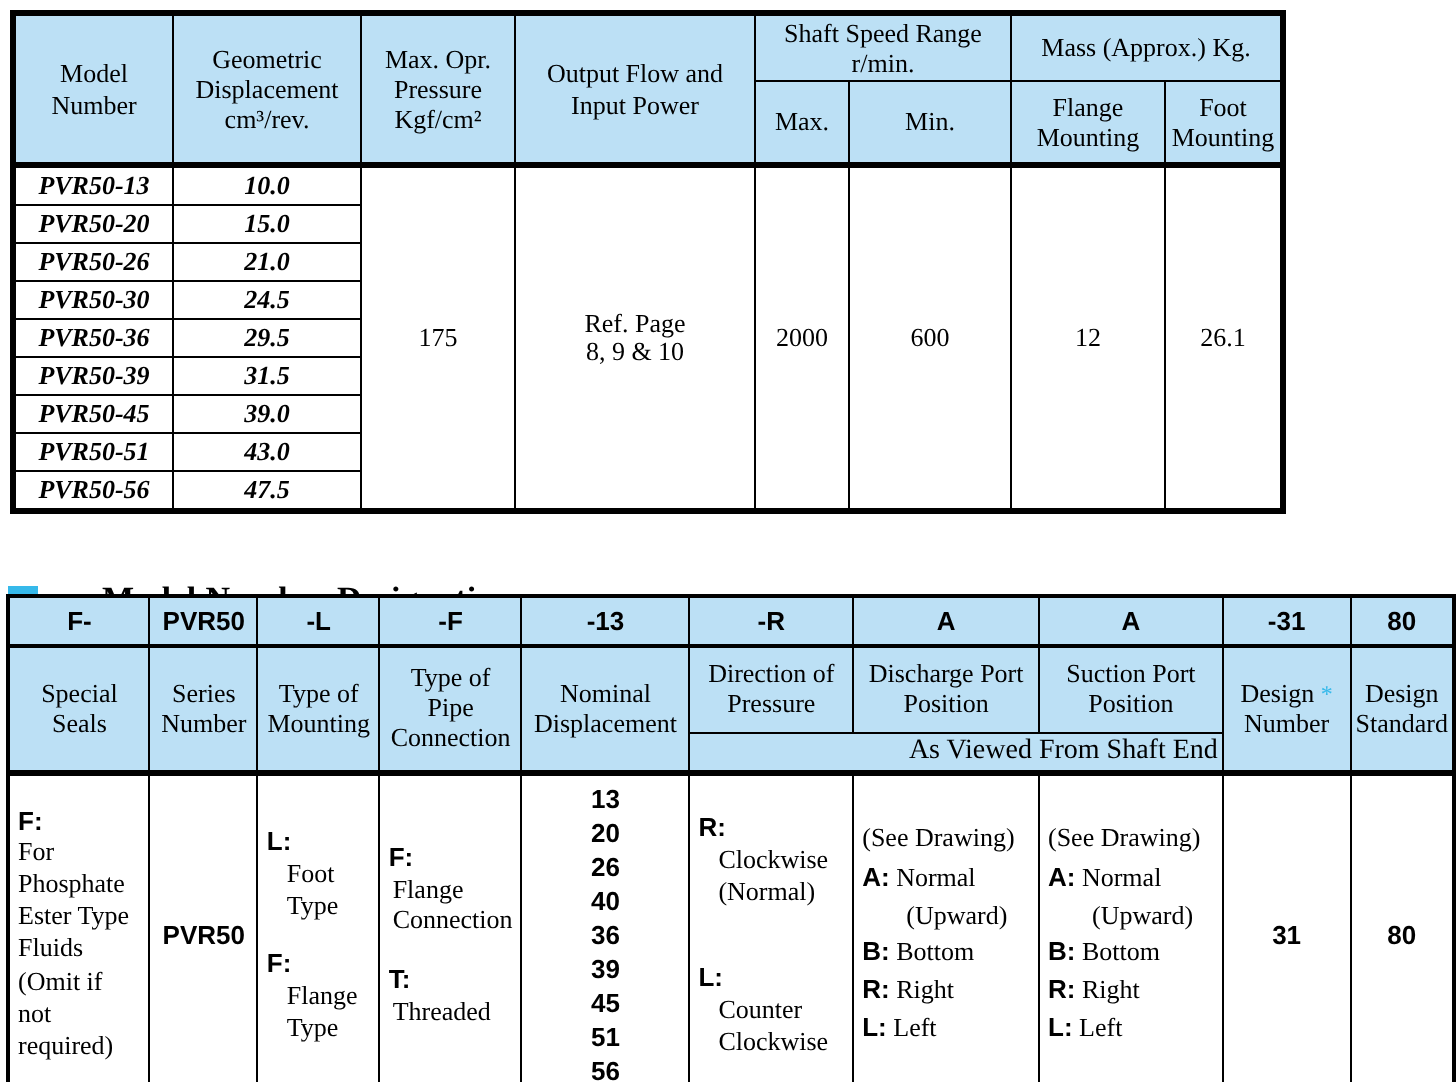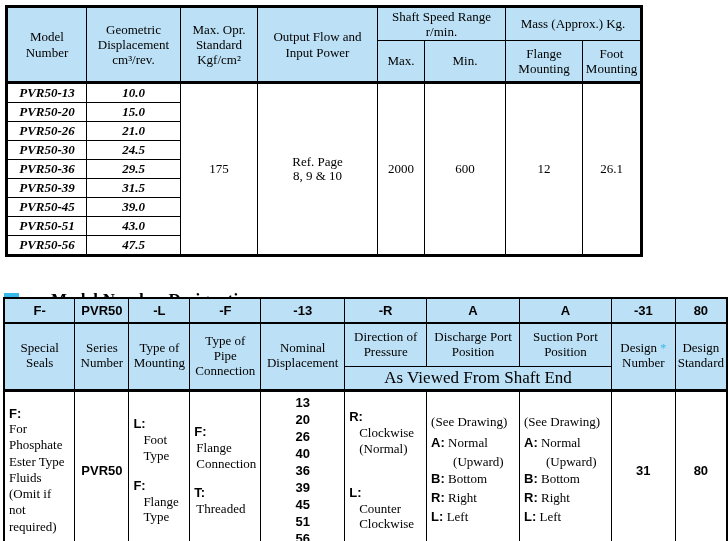--- a/index.html
+++ b/index.html
@@ -18,21 +18,21 @@
   
   .section-head{position:absolute;left:4px;top:272px;display:flex;align-items:center;gap:14px;}
   .bullet{width:15px;height:15px;background:#36b9ea;display:inline-block;}
   .section-head h2{margin:18px;font-family:Liberation Serif, serif;font-weight:bold;font-size:17px;letter-spacing:0.2px;}
   
   .desig{position:absolute;left:3px;top:297px;border:2px solid #000;}
   .desig th,.desig td{border:1px solid #000;font-size:13px;vertical-align:middle;}
   .desig .coderow th{background:#bce0f5;font-family:"Liberation Sans",sans-serif;font-weight:bold;height:21px;text-align:center;border-bottom:2px solid #000;}
   .desig .labelrow th,.desig .viewedrow th{background:#bce0f5;font-weight:normal;text-align:center;line-height:1.15;padding:1px 2px;}
   .desig .labelrow th{height:40px;}
-  .desig .viewedrow th{height:13px;font-size:17px;}
+  .desig .viewedrow th{height:13px;font-size:14px;text-align:right;}
   .desig thead{border-bottom:3px solid #000;}
   .desig tbody td{height:154px;padding:2px 4px;text-align:left;}
   .star{color:#36b9ea;font-size:12px;}
   .code{font-family:"Liberation Sans",sans-serif;font-weight:bold;}
   .sans-b{font-family:"Liberation Sans",sans-serif;font-weight:bold;}
   .cell-center{text-align:center !important;}
   .seals-text{line-height:1.25;}
   .opt{margin-bottom:14px;}
   .opt:last-child{margin-bottom:0;}
   .opt .olabel{padding-left:10px;line-height:1.2;}
@@ -55,21 +55,21 @@
       <col style="width:120px">
     <col style="width:47px">
       <col style="width:81px">
       <col style="width:77px">
       <col style="width:59px">
   </colgroup>
   <thead>
     <tr class="h1">
       <th rowspan="2">Model Number</th>
       <th rowspan="2">Geometric Displacement cm³/rev.</th>
-      <th rowspan="2">Max. Opr. Standard Kgf/cm²</th>
+      <th rowspan="2">Max. Opr. Pressure Kgf/cm²</th>
       <th rowspan="2">Output Flow and Input Power</th>
       <th colspan="2">Shaft Speed Range r/min.</th>
       <th colspan="2">Mass (Approx.) Kg.</th>
     </tr>
     <tr class="h2">
       <th>Max.</th>
       <th>Min.</th>
       <th>Flange Mounting</th>
       <th>Foot Mounting</th>
     </tr>

